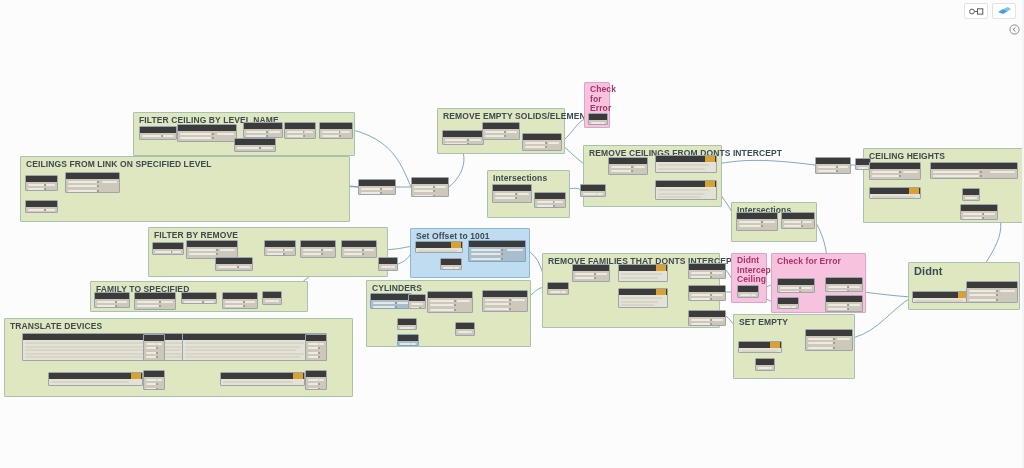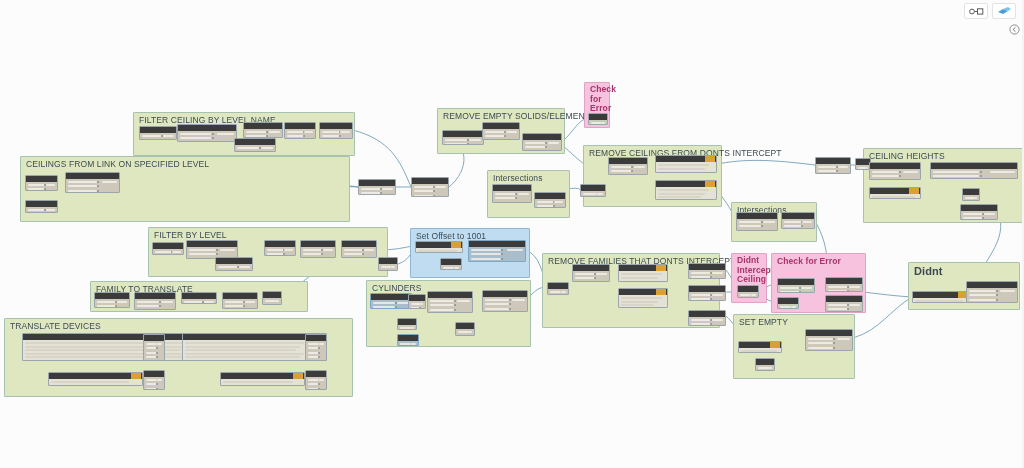--- a/index.html
+++ b/index.html
@@ -13,21 +13,21 @@
           background:#fcfcfc;overflow:hidden;}
   #wires{position:absolute;left:0;top:0;width:1024px;height:468px;pointer-events:none;}
 
   
   .group{position:absolute;border:1px solid #9bbfc4;box-sizing:border-box;border-radius:1px;}
   .group.green{background:#dfe7c0;border-color:#a8c2b0;}
   .group.blue{background:#bfdcf0;border-color:#8fb6d4;}
   .group.pink{background:#f6c2dd;border-color:#dfa3c4;}
   .group .gtitle{
     position:absolute;left:5px;top:2px;white-space:nowrap;
-    font-size:8.5px;font-weight:400;color:#3c4a52;letter-spacing:.1px;
+    font-size:8.5px;font-weight:700;color:#3c4a52;letter-spacing:.1px;
   }
   .group .gtitle.big{font-size:11px;font-weight:700;}
   .group .gtitle.pinktxt{color:#a8336b;font-weight:700;}
   .group .gtitle.multi{line-height:9.5px;}
 
   
   .node{position:absolute;box-sizing:border-box;border:1px solid #9aa6ab;
         background:#cfcabc;border-radius:1px;overflow:hidden;}
   .node .hdr{height:6px;background:#3b3b3b;position:relative;}
   .node .hdr.code{background:#3b3b3b;}
@@ -151,27 +151,27 @@
       <div class="group green" style="left: 583px; top: 145px; width: 139px; height: 62px;">
         <div class="gtitle">REMOVE CEILINGS FROM DONTS INTERCEPT</div>
       </div>
       <div class="group green" style="left: 487px; top: 170px; width: 83px; height: 48px;">
         <div class="gtitle">Intersections</div>
       </div>
       <div class="group green" style="left: 863px; top: 148px; width: 160px; height: 75px;">
         <div class="gtitle">CEILING HEIGHTS</div>
       </div>
       <div class="group green" style="left: 148px; top: 227px; width: 240px; height: 50px;">
-        <div class="gtitle">FILTER BY LEVEL</div>
+        <div class="gtitle">FILTER BY REMOVE</div>
       </div>
       <div class="group blue" style="left: 410px; top: 228px; width: 120px; height: 50px;">
         <div class="gtitle">Set Offset to 1001</div>
       </div>
       <div class="group green" style="left: 90px; top: 281px; width: 218px; height: 31px;">
-        <div class="gtitle">FAMILY TO TRANSLATE</div>
+        <div class="gtitle">FAMILY TO SPECIFIED</div>
       </div>
       <div class="group green" style="left: 366px; top: 280px; width: 165px; height: 67px;">
         <div class="gtitle">CYLINDERS</div>
       </div>
       <div class="group green" style="left: 4px; top: 318px; width: 349px; height: 79px;">
         <div class="gtitle">TRANSLATE DEVICES</div>
       </div>
       <div class="group green" style="left: 542px; top: 253px; width: 178px; height: 75px;">
         <div class="gtitle">REMOVE FAMILIES THAT DONTS INTERCEPT</div>
       </div>

